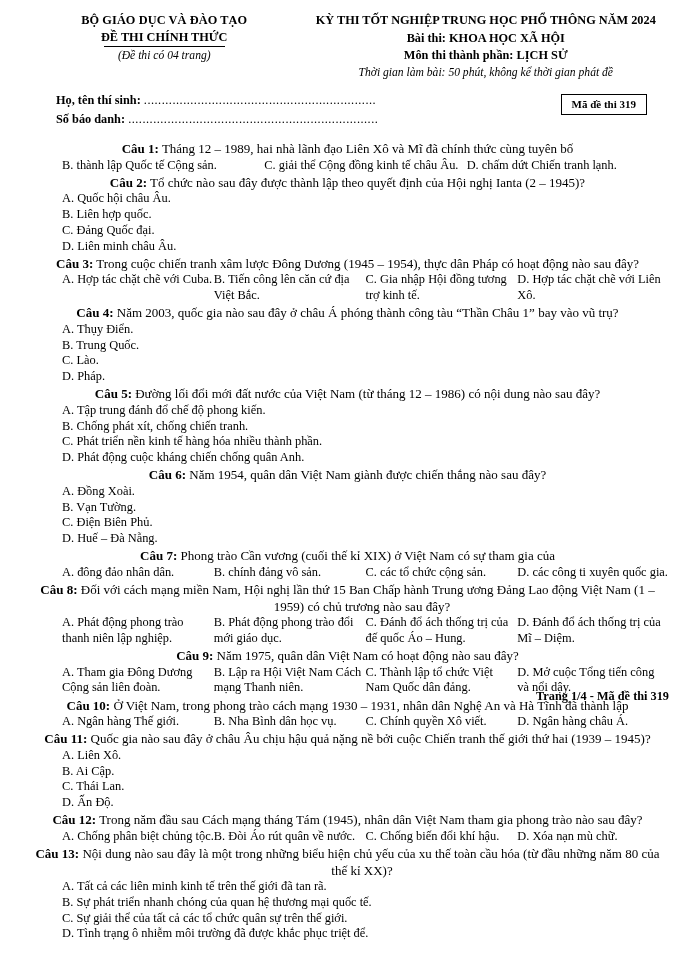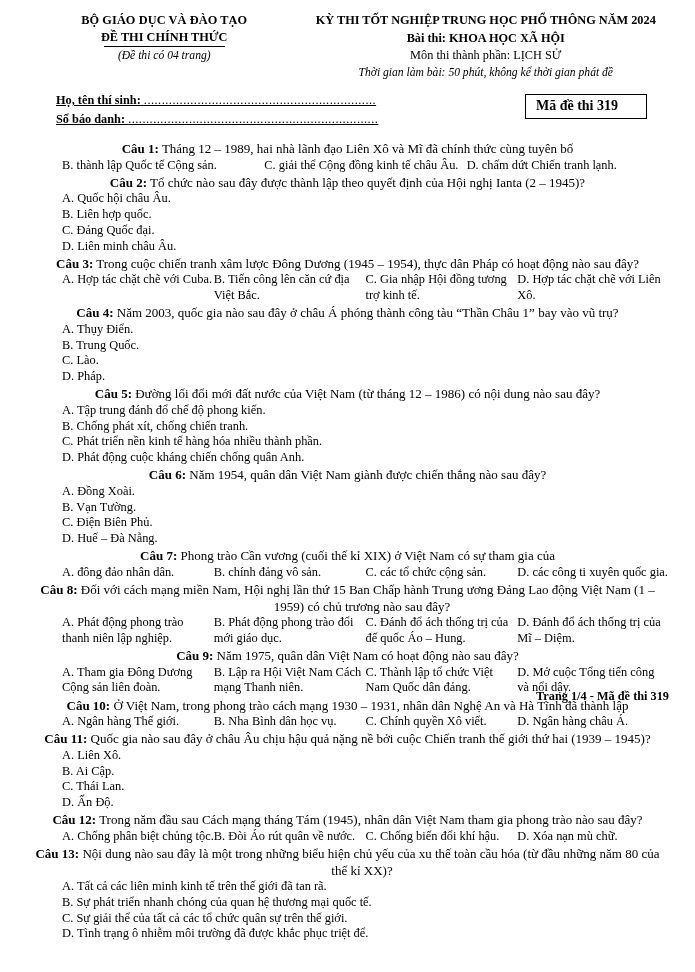--- a/index.html
+++ b/index.html
@@ -70,58 +70,57 @@
   .hdr-r1 {
     font-weight: bold;
     font-size: 12.3px;
   }
   .hdr-r2 {
     font-weight: bold;
     font-size: 12.3px;
     margin-top: 3px;
   }
   .hdr-r3 {
-    font-weight: normal;
+    font-weight: bold;
     font-size: 12.3px;
     margin-top: 2px;
   }
   .hdr-r4 {
     font-style: italic;
     font-size: 11.6px;
     margin-top: 3px;
   }
 
   
   .info-block {
     display: flex;
     flex-direction: row;
     align-items: flex-start;
     margin-top: 14px;
     margin-bottom: 10px;
   }
   .info-left {
     flex: 1;
     padding-left: 30px;
-    text-decoration: underline;
   }
   .info-row {
     font-weight: bold;
     font-size: 12.3px;
     white-space: nowrap;
     margin-bottom: 4px;
   }
   .dots {
     font-weight: normal;
     letter-spacing: .5px;
   }
   .code-box {
     border: 1px solid #000;
-    padding: 3px 28px 4px 10px;
-    font-weight: bold;
-    font-size: 14px;
+    padding: 3px 10px 4px 10px;
+    font-weight: bold;
+    font-size: 11px;
     white-space: nowrap;
     margin-right: 22px;
     margin-top: 1px;
   }
 
   
   .questions {
     margin-top: 2px;
   }
   .q {

